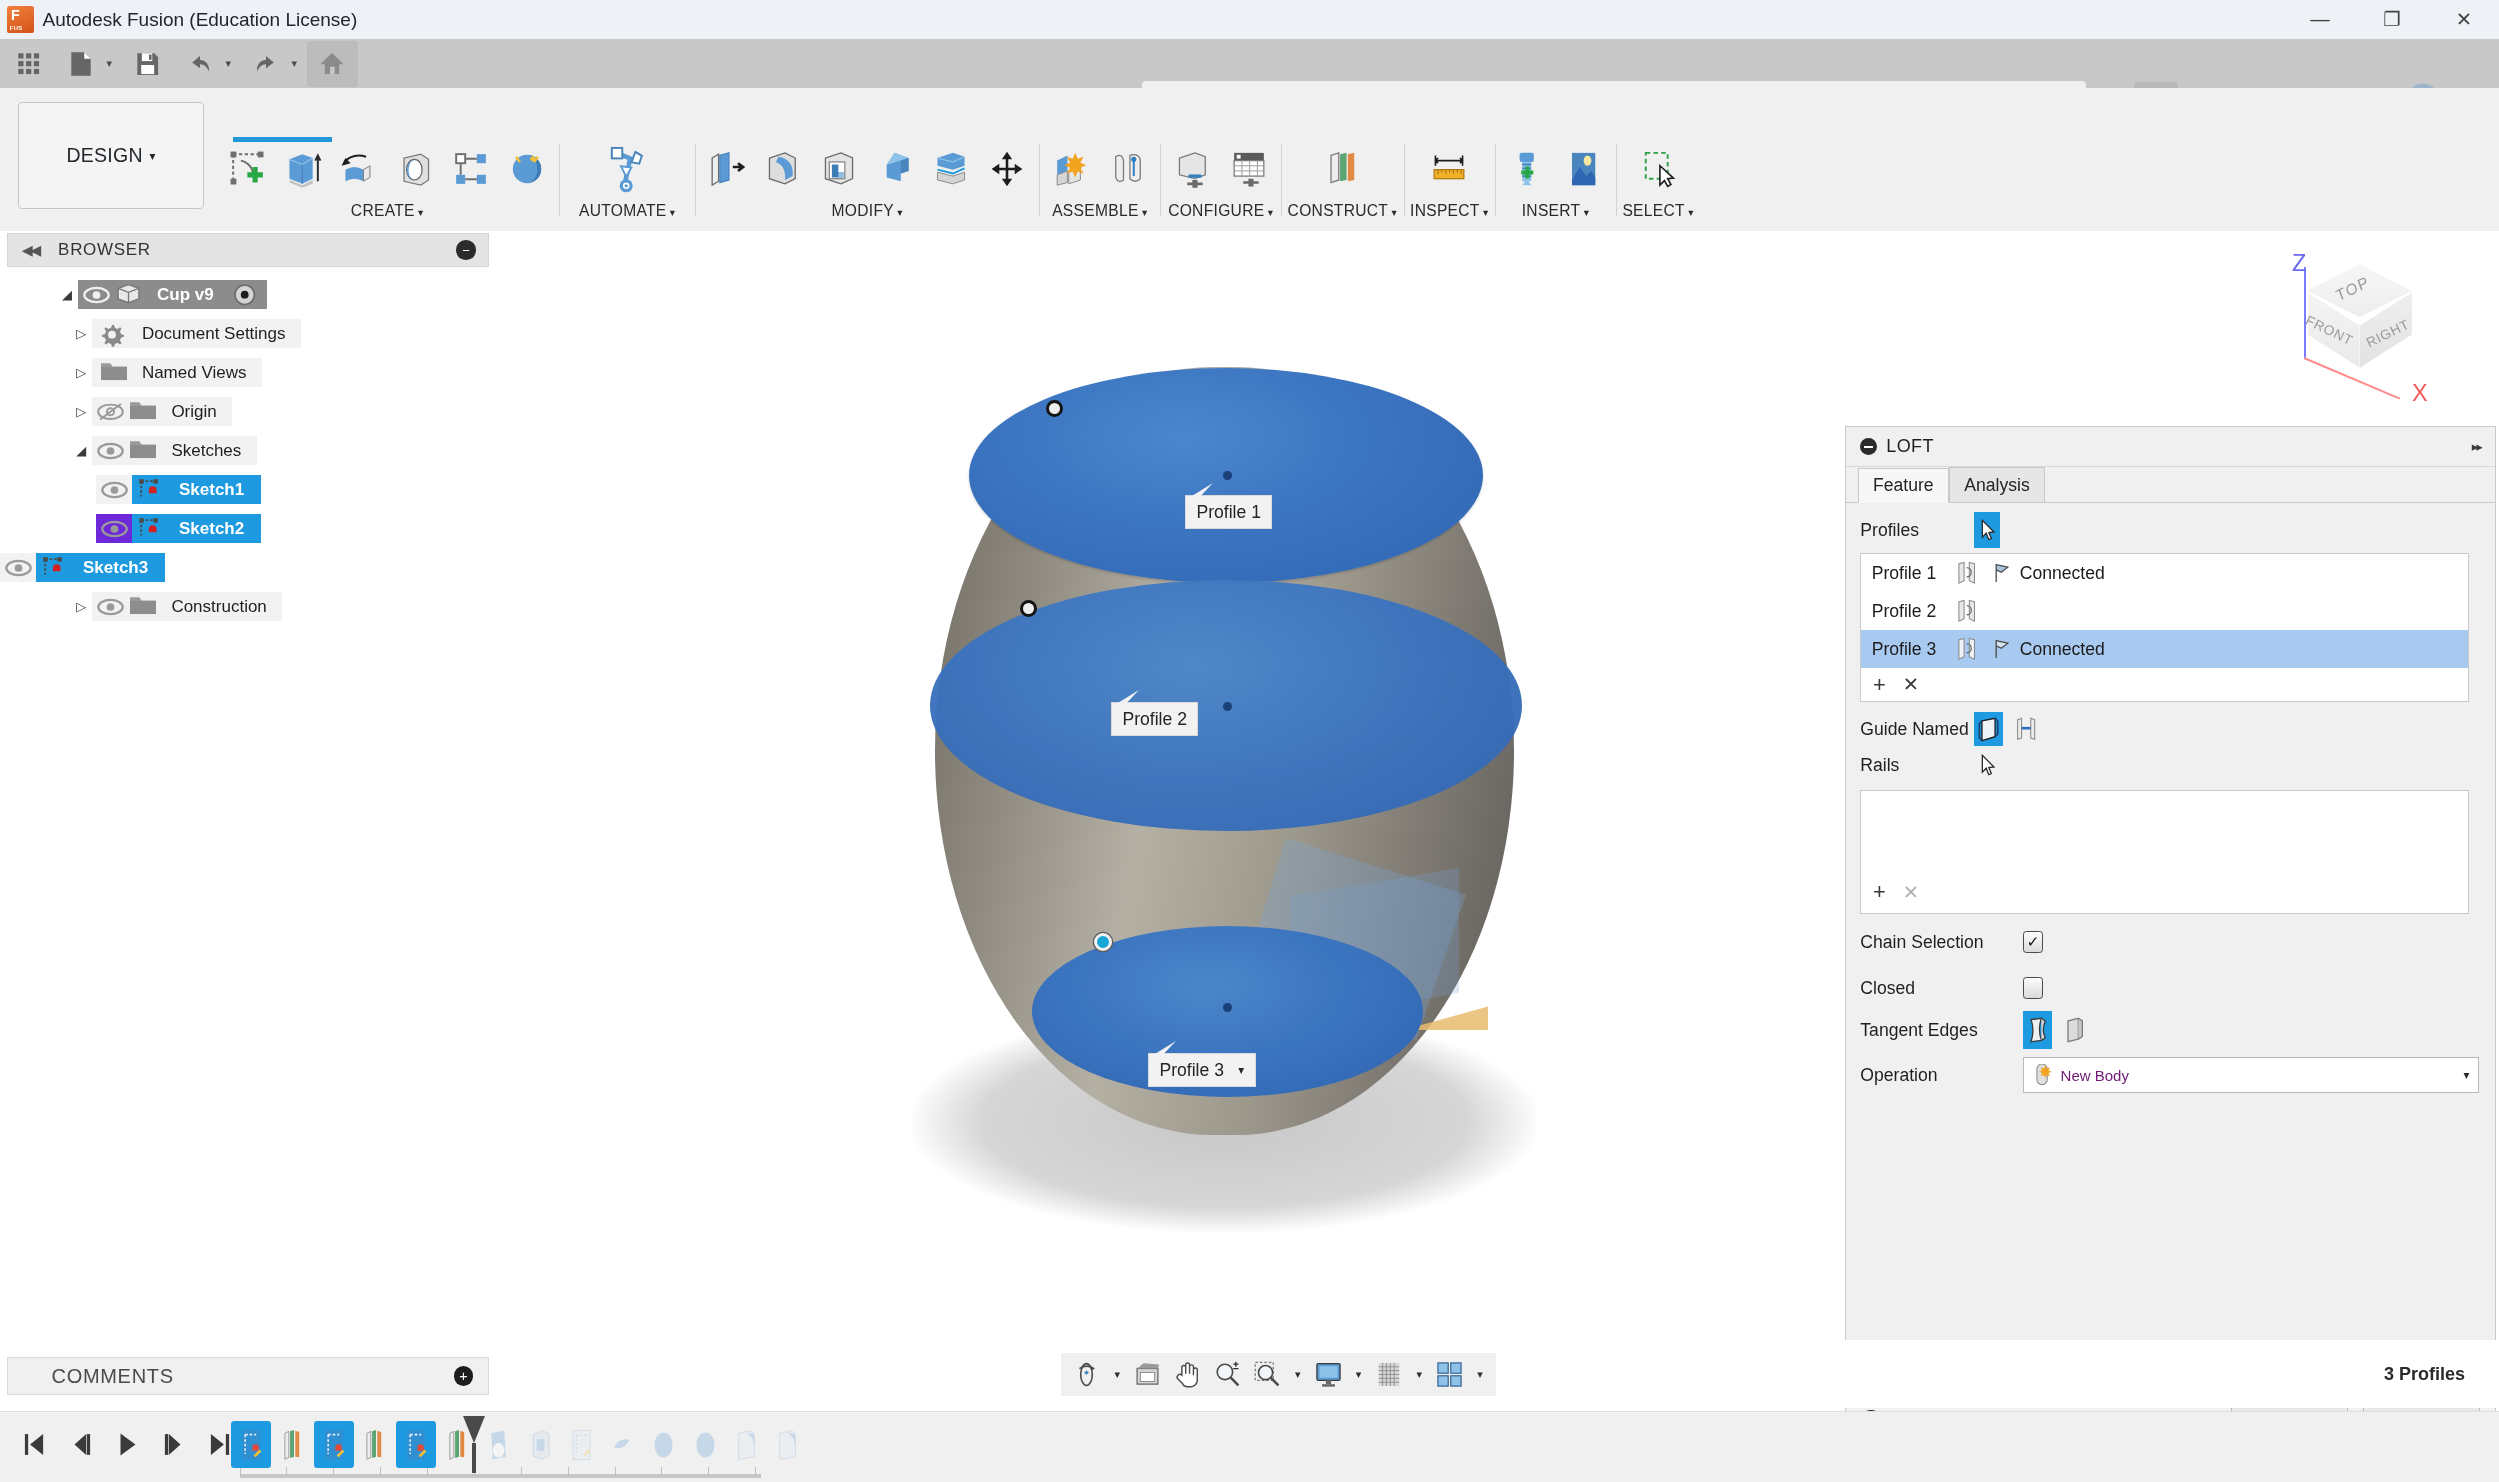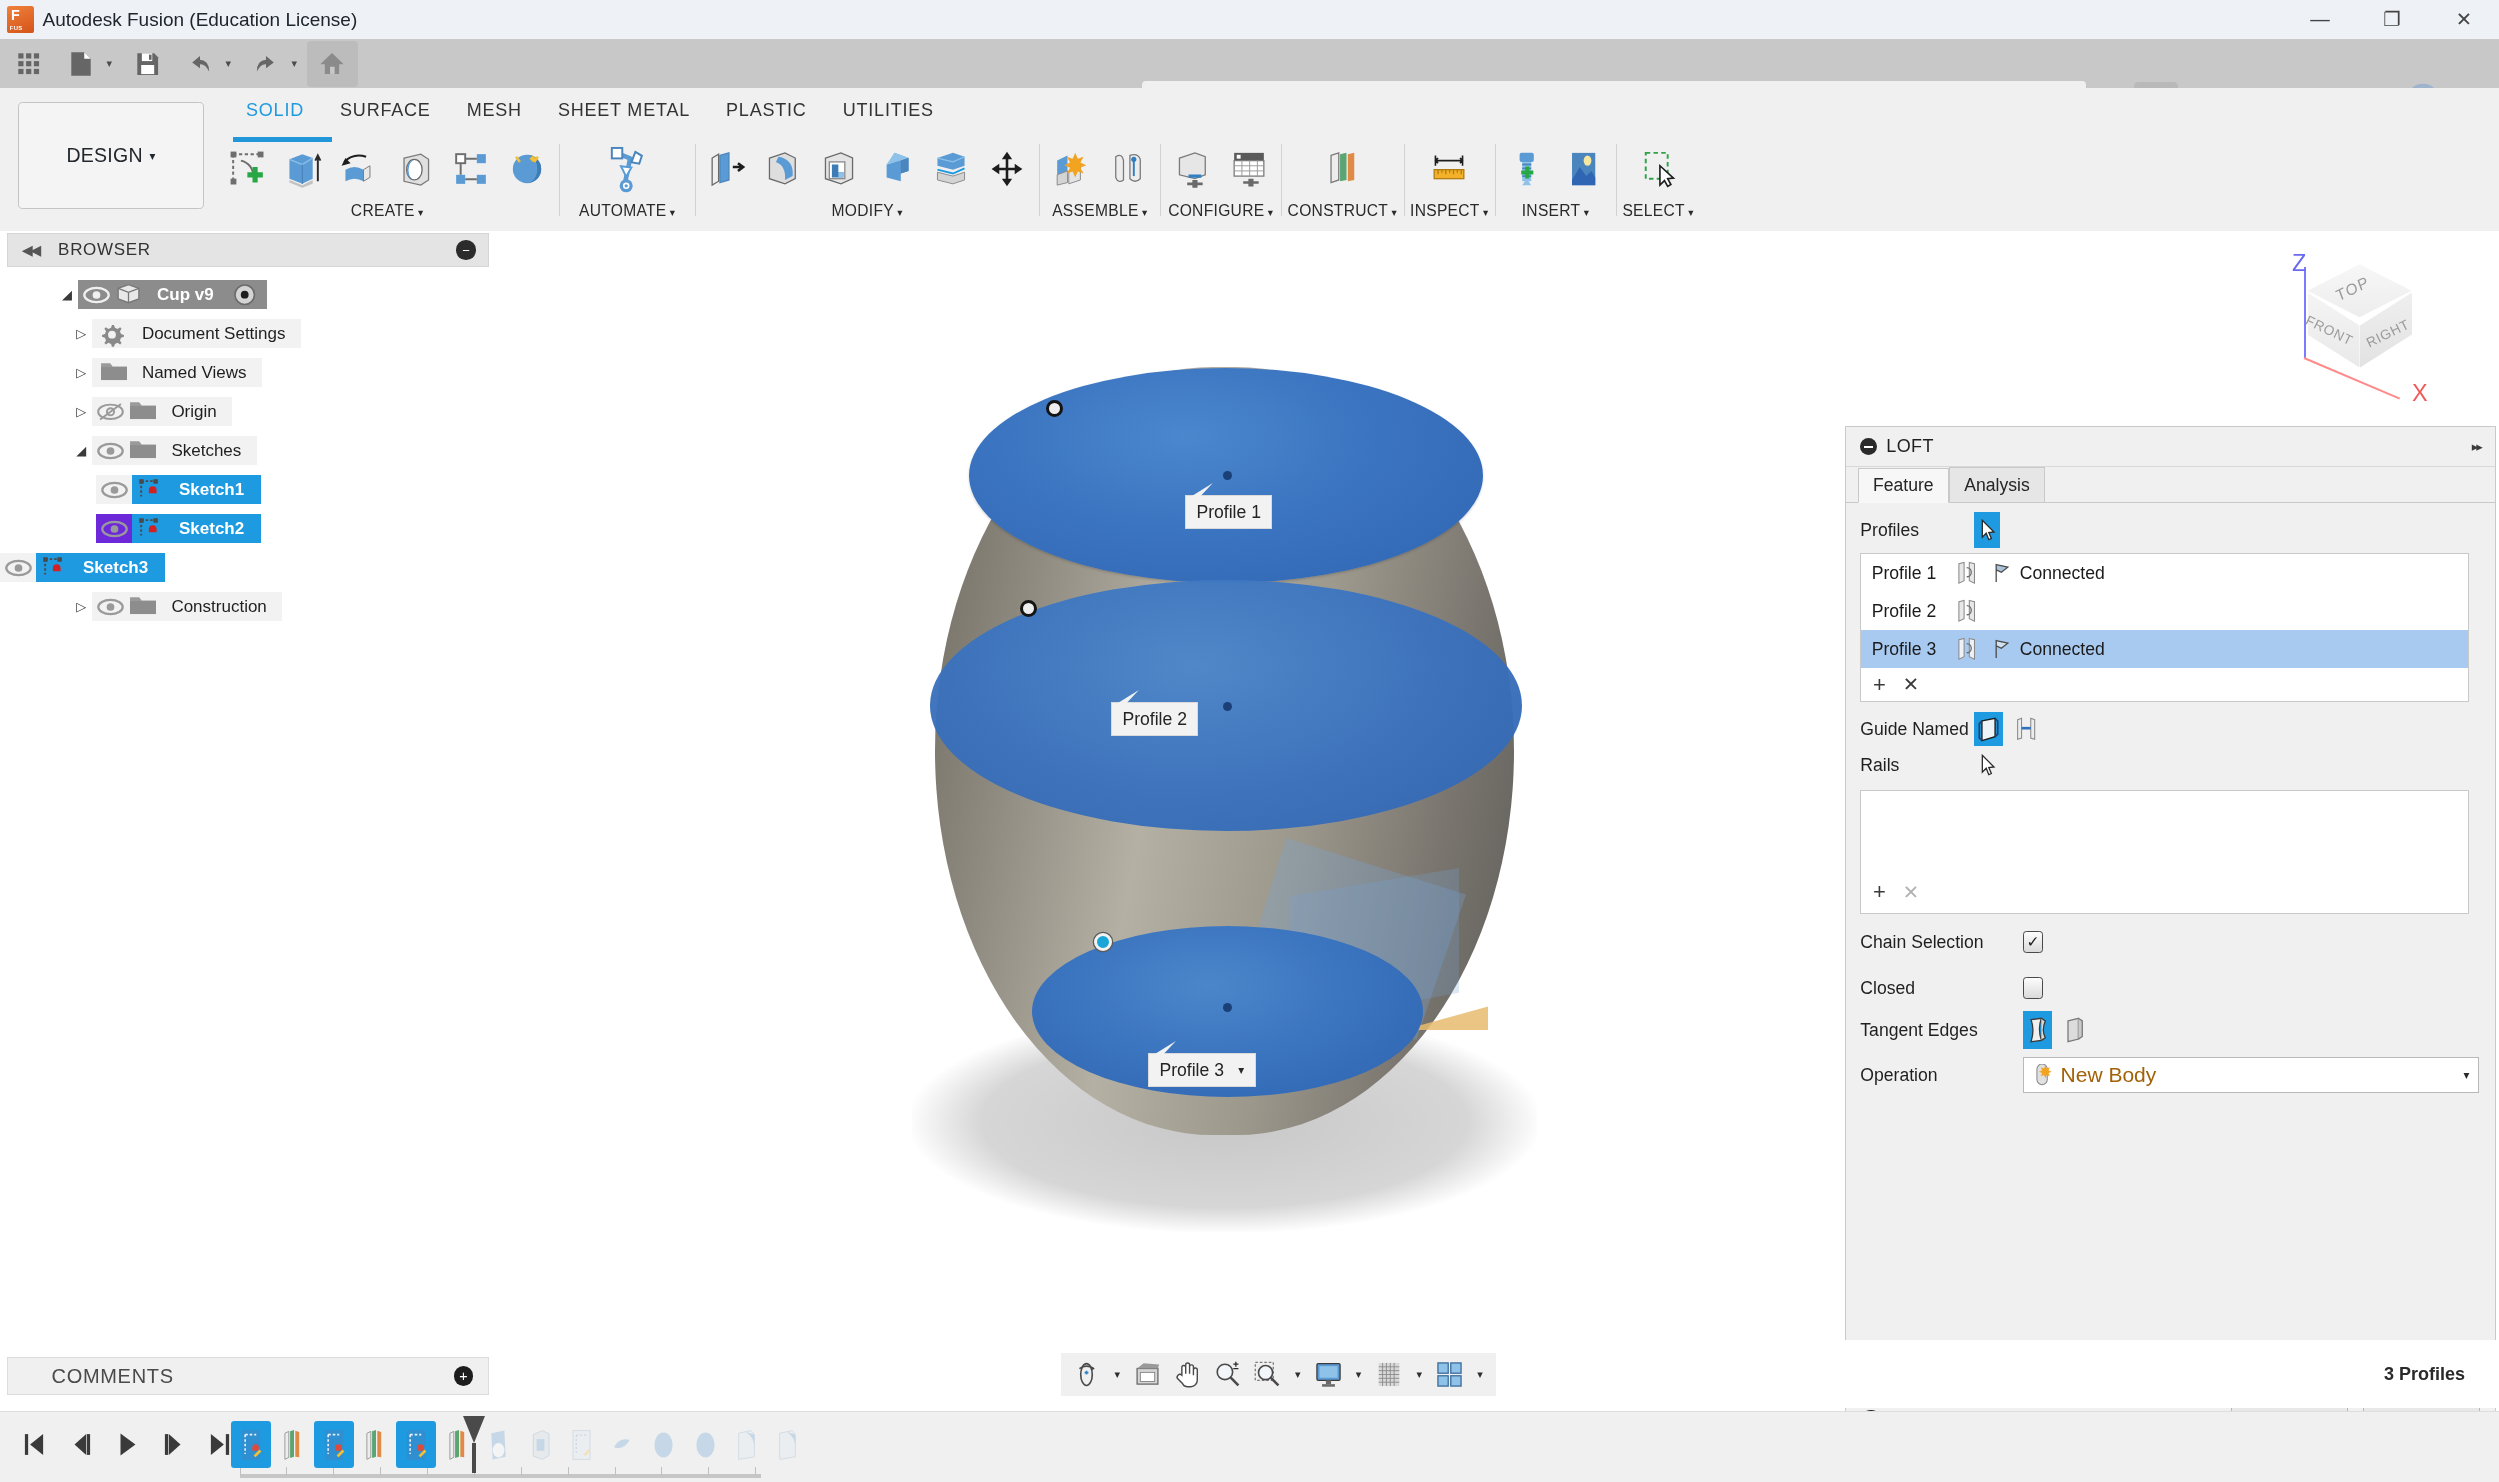--- a/index.html
+++ b/index.html
@@ -227,21 +227,21 @@
   #rails-box .addrow{ position:absolute; bottom:3.9px; left:0; }
 
   .cbox { width:19.5px; height:22px; border:1.3px solid #4a4a4a; border-radius:3.3px;
           background:linear-gradient(180deg,#fdfdfd,#dadada); display:flex; align-items:center; justify-content:center;
           font-size:15.6px; color:#1a1a1a; }
   .tebtn { width:29px; height:38px; display:flex; align-items:center; justify-content:center; margin-right:7.8px; }
   .tebtn.on { background:#1e9ae0; }
 
   #op-select { width:456px; height:36px; background:#fff; border:0.7px solid #b9b9b9;
                display:flex; align-items:center; padding:0 9px; }
-  #op-select .oplbl{ margin-left:7.8px; font-size:21px; color:#a16207;}
+  #op-select .oplbl{ margin-left:7.8px; font-size:15px; color:#701a75;}
   #op-select .opcar{ margin-left:auto; font-size:11.7px; color:#2a2a2a;}
 
   #loft-footer { position:absolute; bottom:0; left:0; width:650px; height:60px;
                  border-top:0.7px solid #d2d2d2; display:flex; align-items:center; }
   #loft-footer .info{ margin-left:14.3px; width:22px;height:22px;border-radius:50%;background:#1d1d1d;
                       color:#fff; font-size:14.3px; font-weight:bold;
                       display:flex;align-items:center;justify-content:center;}
   .dbtn { height:38px; min-width:117px; border:0.7px solid #b8b8b8; background:#e8e8e8;
           display:flex; align-items:center; justify-content:center; font-size:17.6px; color:#1f1f1f;
           margin-right:15.6px; }
@@ -388,28 +388,20 @@
       </svg>
   </div>
 </div>
 
 <div id="ribbon">
   <div id="design-box">
     <span>DESIGN</span>
     <span class="car">▾</span>
   </div>
 
-  <div id="ribbon-tabs">
-    <div class="rtab active">SOLID</div>
-    <div class="rtab">SURFACE</div>
-    <div class="rtab">MESH</div>
-    <div class="rtab">SHEET METAL</div>
-    <div class="rtab">PLASTIC</div>
-    <div class="rtab">UTILITIES</div>
-  </div>
   <div id="solid-underline"></div>
 
   <div id="ribbon-groups">
 
     <div class="rgroup">
       <div class="ricons">
         <div class="ric">
           <svg width="40" height="40" viewBox="0 0 62 62">
             <path d="M8 8 V52 M8 8 H50" stroke="#6e6e6e" stroke-width="3" stroke-dasharray="5 4" fill="none"></path>
             <rect x="4" y="4" width="9" height="9" fill="#6e6e6e"></rect>

